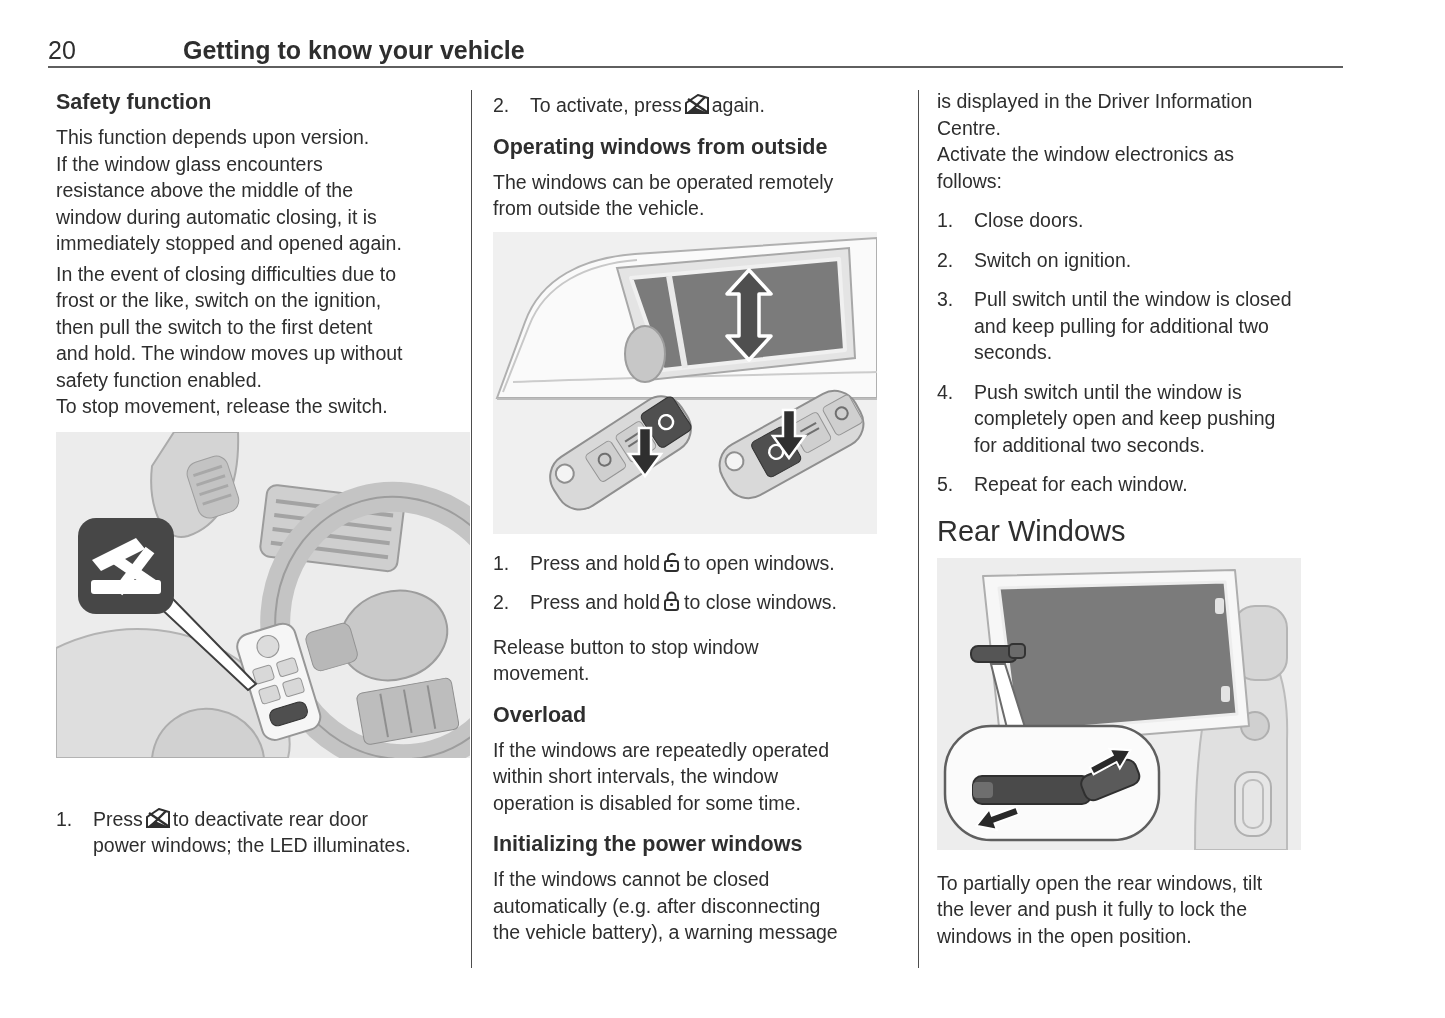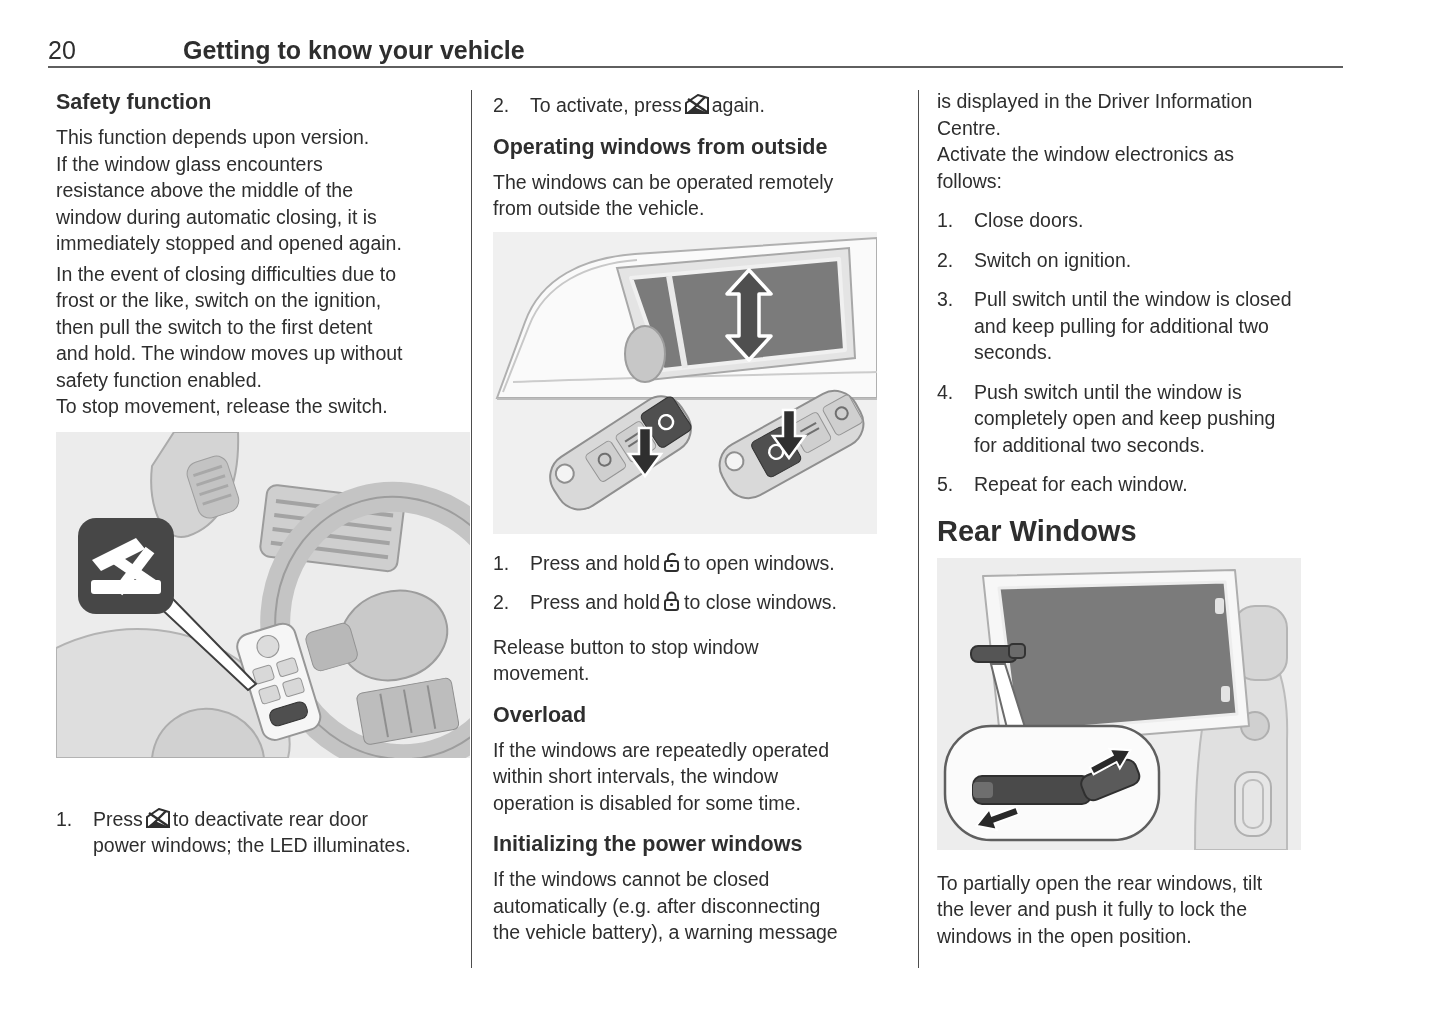--- a/index.html
+++ b/index.html
@@ -15,21 +15,21 @@
   #vdiv1{left:471px;}
   #vdiv2{left:918px;}
 
   .col{position:absolute;top:88px;font-size:19.5px;line-height:26.5px;}
   #col1{left:48px;width:414px;margin-left:8px;}
   #col2{left:493px;width:402px;}
   #col3{left:937px;width:410px;}
 
   .h3{font-size:21.5px;font-weight:700;line-height:28px;margin:14px 0 8px 0;}
   .h3.first{margin-top:0;}
-  .h2{font-size:29px;font-weight:700;line-height:34px;margin:16px 0 10px 0;}
+  .h2{font-size:29px;font-weight:400;line-height:34px;margin:16px 0 10px 0;}
   .para{white-space:pre-line;margin:0 0 4px 0;}
   .li{display:flex;margin-top:13px;align-items:flex-start;}
   .li .num{flex:0 0 37px;}
   .li .li-text{white-space:pre-line;flex:1 1 auto;}
   .inline-icon{display:inline-block;vertical-align:-4px;margin:0 2px;}
   .figure{display:block;margin:10px 0 0 0;}
   #fig1-wrap{margin-top:12px;}
   #col1-item1{margin-top:48px;}
   #col2-release{margin-top:18px;}
   #fig2-wrap{margin-top:6px;}

